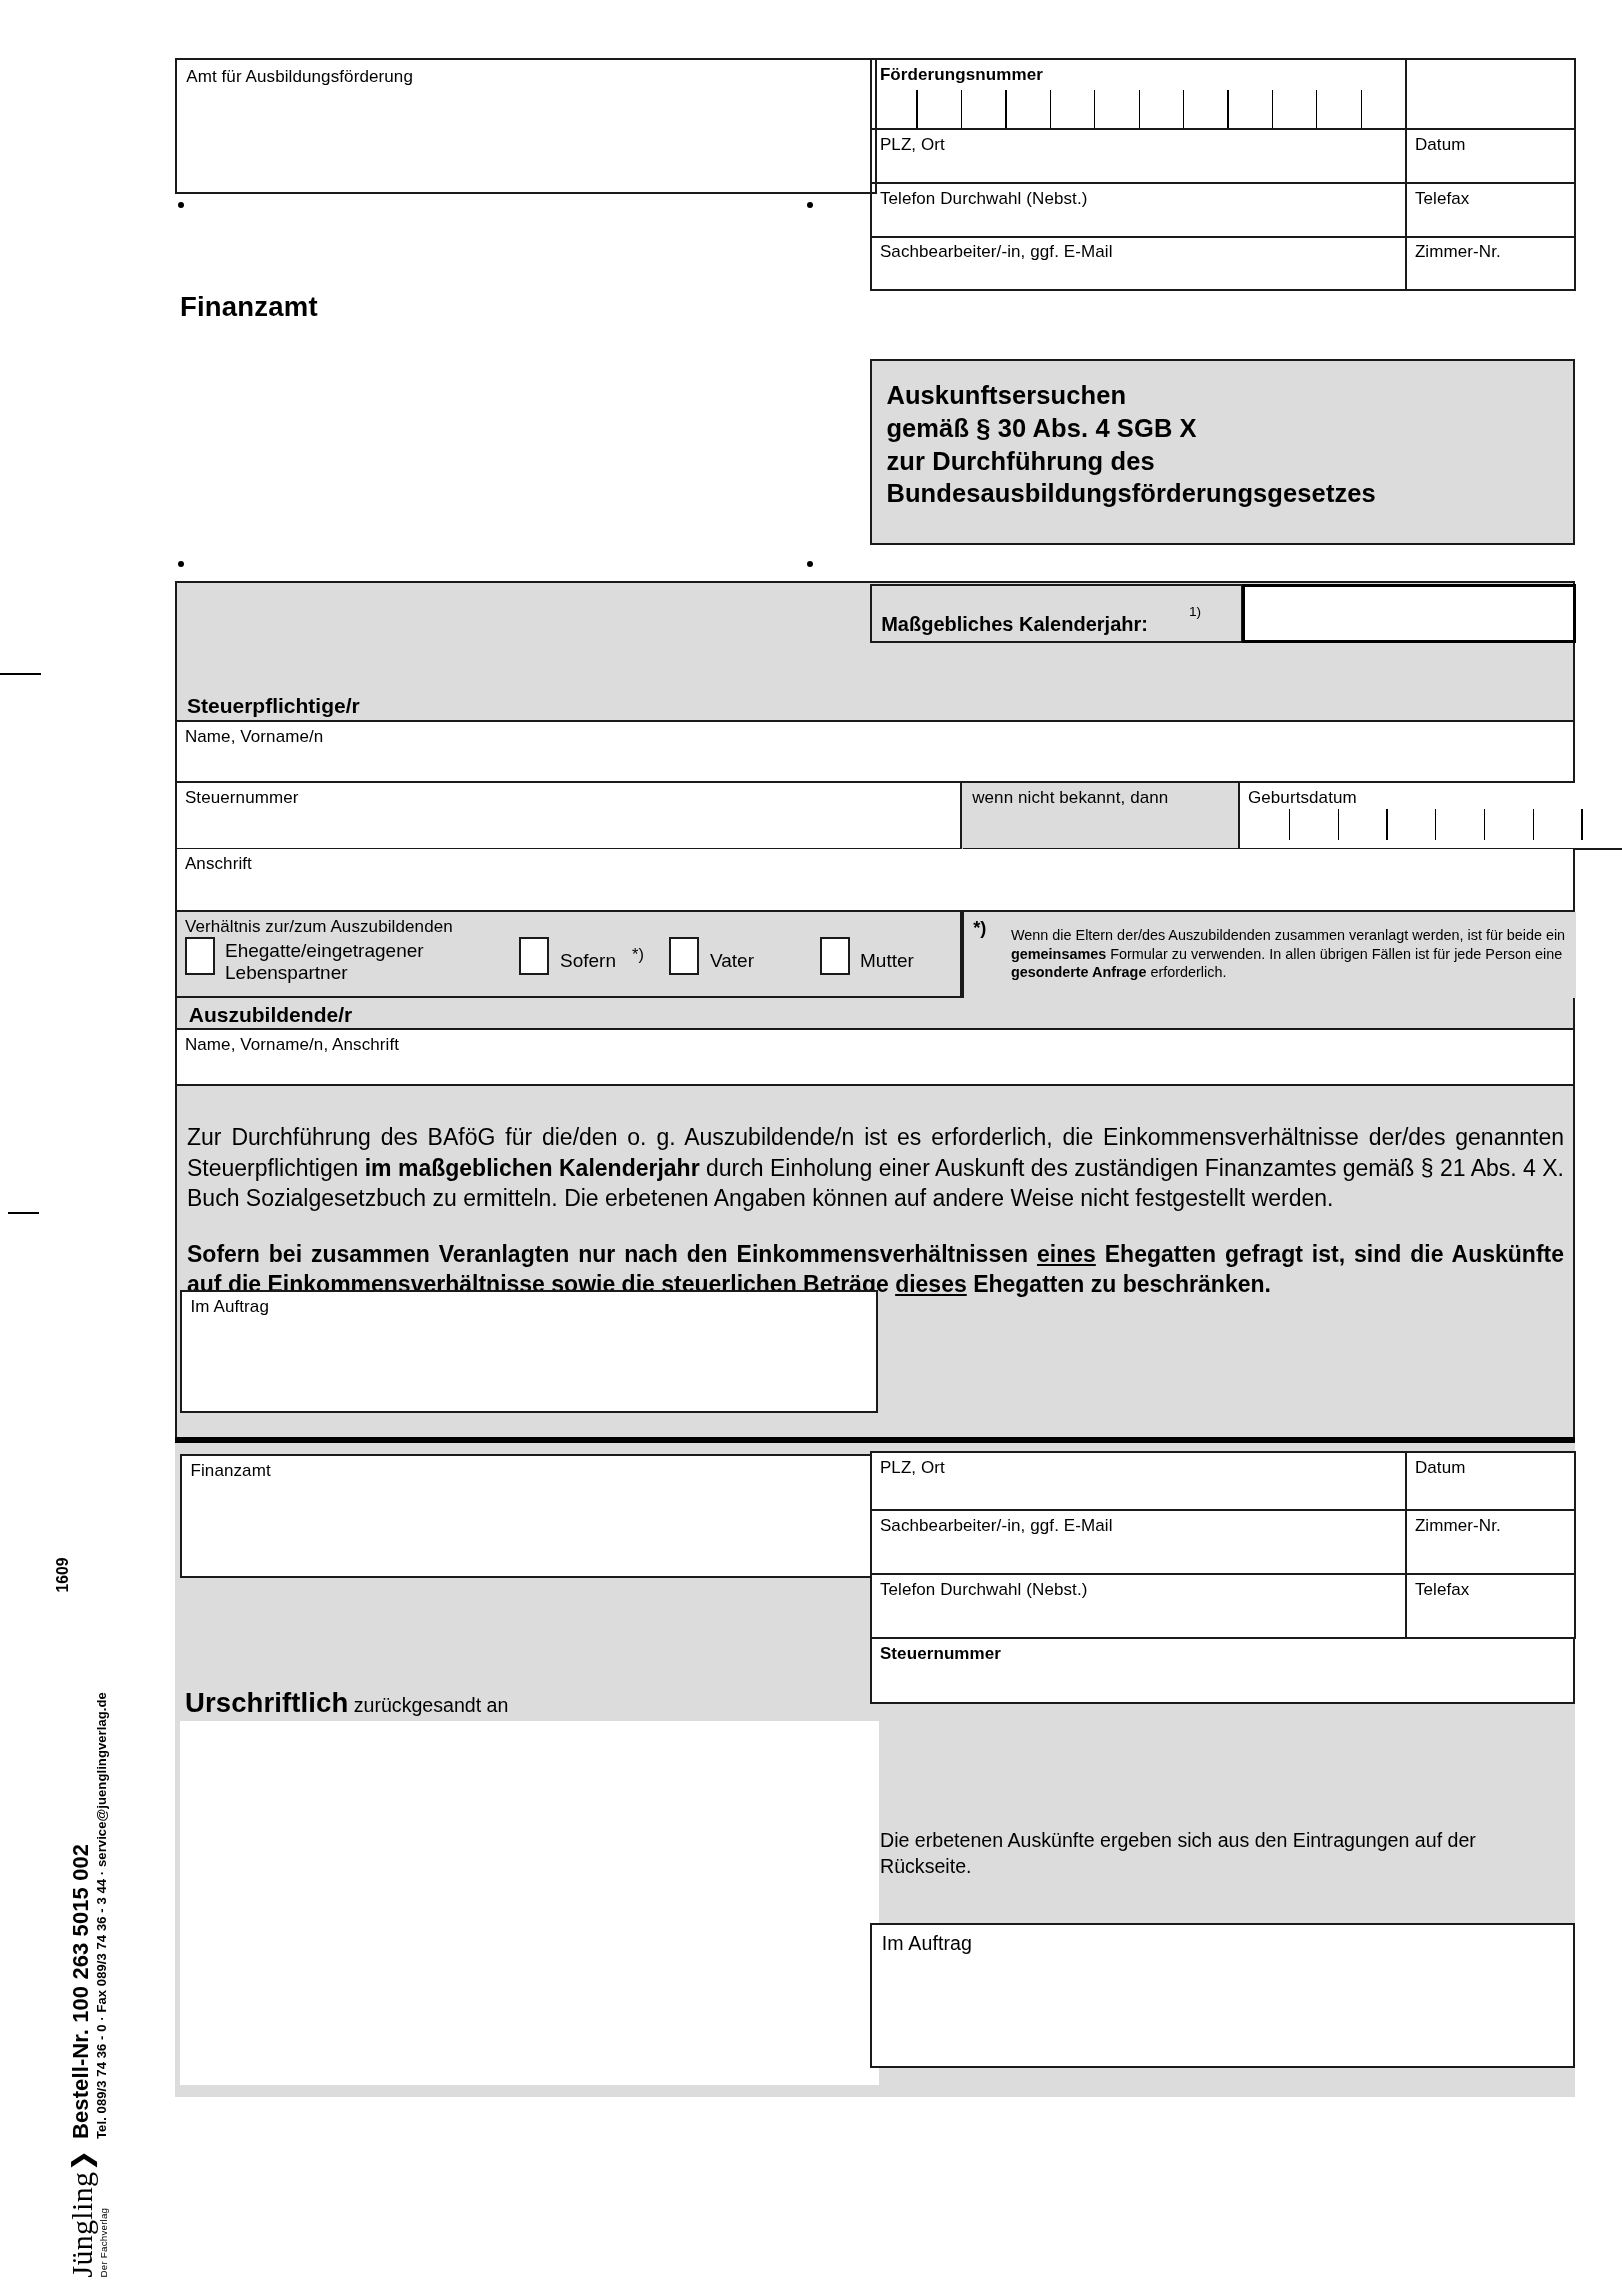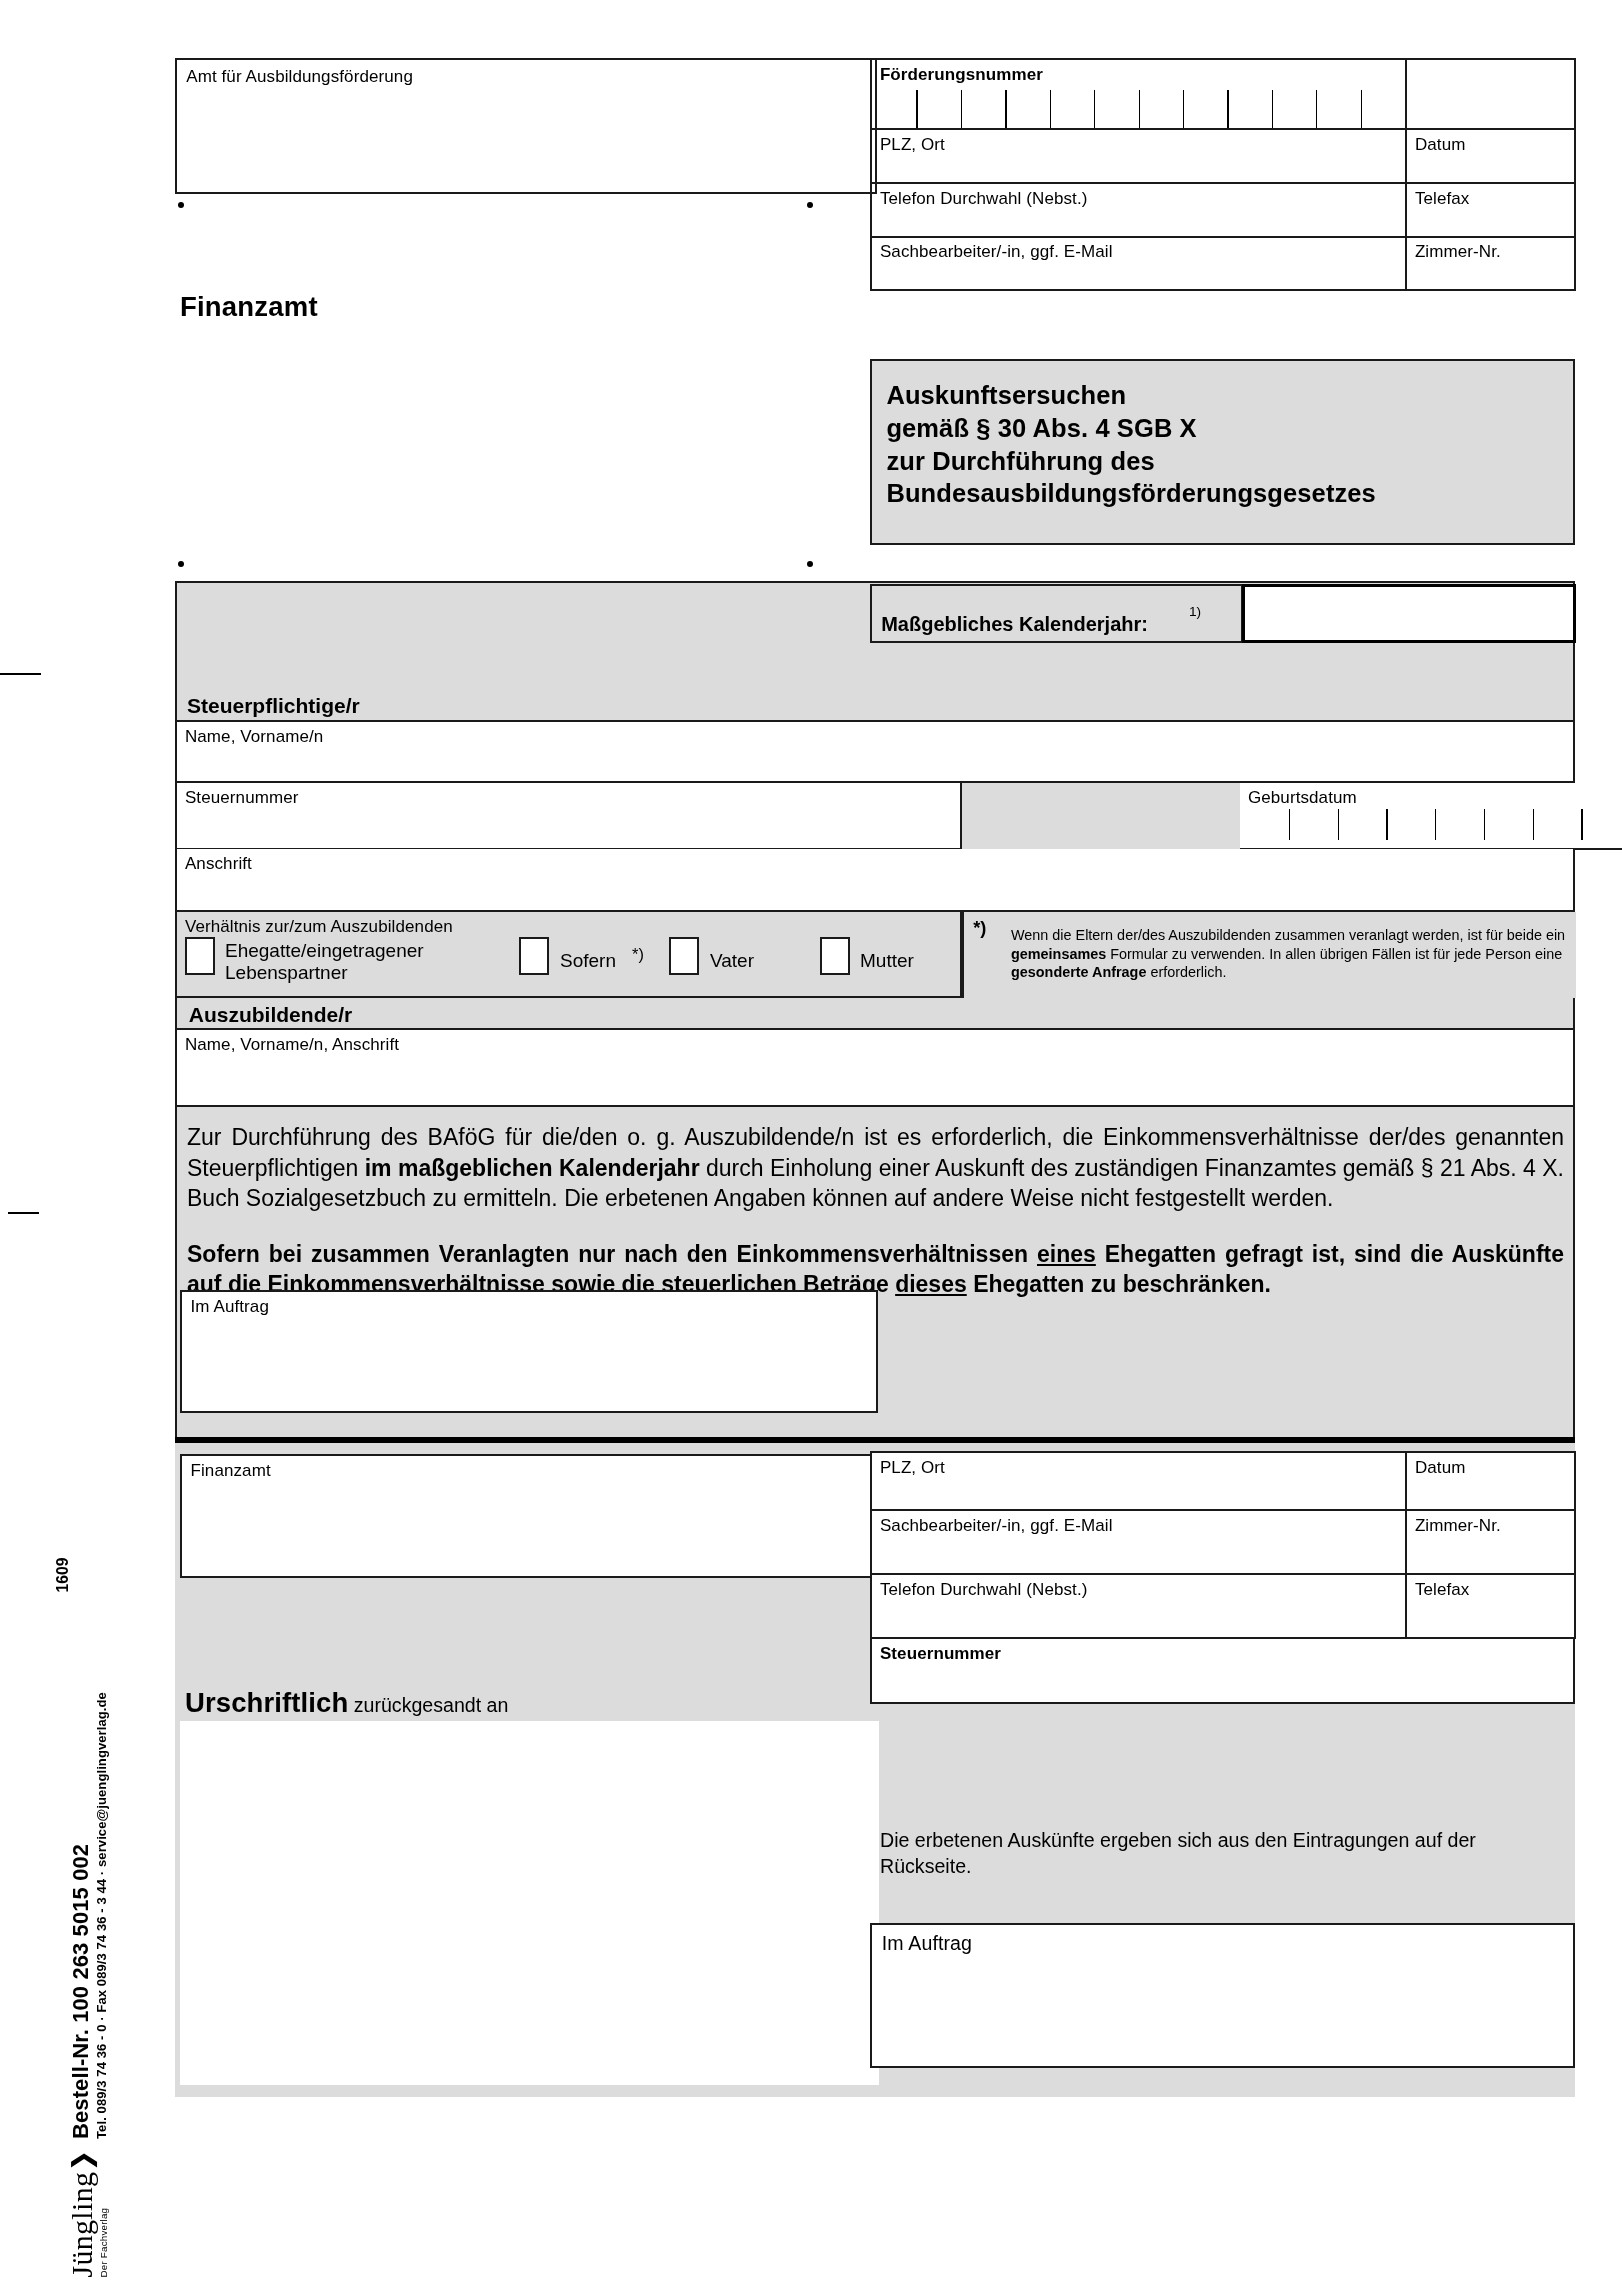--- a/index.html
+++ b/index.html
@@ -302,20 +302,23 @@
 
   <div class="abs sect-head" style="left:187px; top:694px;">Steuerpflichtige/r</div>
 
   <div class="abs row-box white" style="left:175px; top:720px; width:1400px; height:63px; border-top:2px solid #1a1a1a;">
     <span class="lbl">Name, Vorname/n</span>
   </div>
 
   <div class="abs row-box white" style="left:175px; top:783px; width:787px; height:67px;">
     <span class="lbl">Steuernummer</span>
   </div>
+  <div class="abs row-box grey" style="left:963px; top:783px; width:277px; height:67px; border-left:none;">
+    <span class="abs lbl" style="left:9.2px; bottom:5.2px;">wenn nicht bekannt, dann</span>
+  </div>
   <div class="abs row-box white" style="left:1240px; top:783px; width:392px; height:67px; border-left:none;">
     <span class="lbl">Geburtsdatum</span>
     <span class="gb-ticks" id="gb-ticks">
         <i style="left: 12.5%;"></i>
         <i style="left: 25%;"></i>
         <i style="left: 37.5%;"></i>
         <i style="left: 50%;"></i>
         <i style="left: 62.5%;"></i>
         <i style="left: 75%;"></i>
         <i style="left: 87.5%;"></i>
@@ -348,21 +351,21 @@
     <span class="star">*)</span>
     <span class="ftxt">
       <span>Wenn die Eltern der/des Auszubildenden zusammen veranlagt werden, ist für beide ein </span><b>gemeinsames</b><span> Formular zu verwenden. In allen übrigen Fällen ist für jede Person eine </span><b>gesonderte Anfrage</b><span> erforderlich.</span>
     </span>
   </div>
 
   <div class="abs row-box grey" style="left:175px; top:999px; width:1400px; height:31px;">
     <span class="abs sect-head" style="left:11.8px; top:3.9px;">Auszubildende/r</span>
   </div>
 
-  <div class="abs row-box white" style="left:175px; top:1030px; width:1400px; height:77px;">
+  <div class="abs row-box white" style="left:175px; top:1030px; width:1400px; height:56px;">
     <span class="lbl">Name, Vorname/n, Anschrift</span>
   </div>
 
   <div id="body-text">
     <p><span>Zur Durchführung des BAföG für die/den o. g. Auszubildende/n ist es erforderlich, die Einkommensverhältnisse der/des genannten Steuerpflichtigen </span><b>im maßgeblichen Kalenderjahr</b><span> durch Einholung einer Auskunft des zuständigen Finanzamtes gemäß § 21 Abs. 4  X. Buch Sozialgesetzbuch zu ermitteln. Die erbetenen Angaben können auf andere Weise nicht festgestellt werden.</span></p>
     <p class="b2"><span>Sofern bei zusammen Veranlagten nur nach den Einkommensverhältnissen </span><u>eines</u><span> Ehegatten gefragt ist, sind die Auskünfte auf die Einkommensverhältnisse sowie die steuerlichen Beträge </span><u>dieses</u><span> Ehegatten zu beschränken.</span></p>
   </div>
 
   <div class="abs" id="im-auftrag-1">
     <span class="lbl">Im Auftrag</span>

